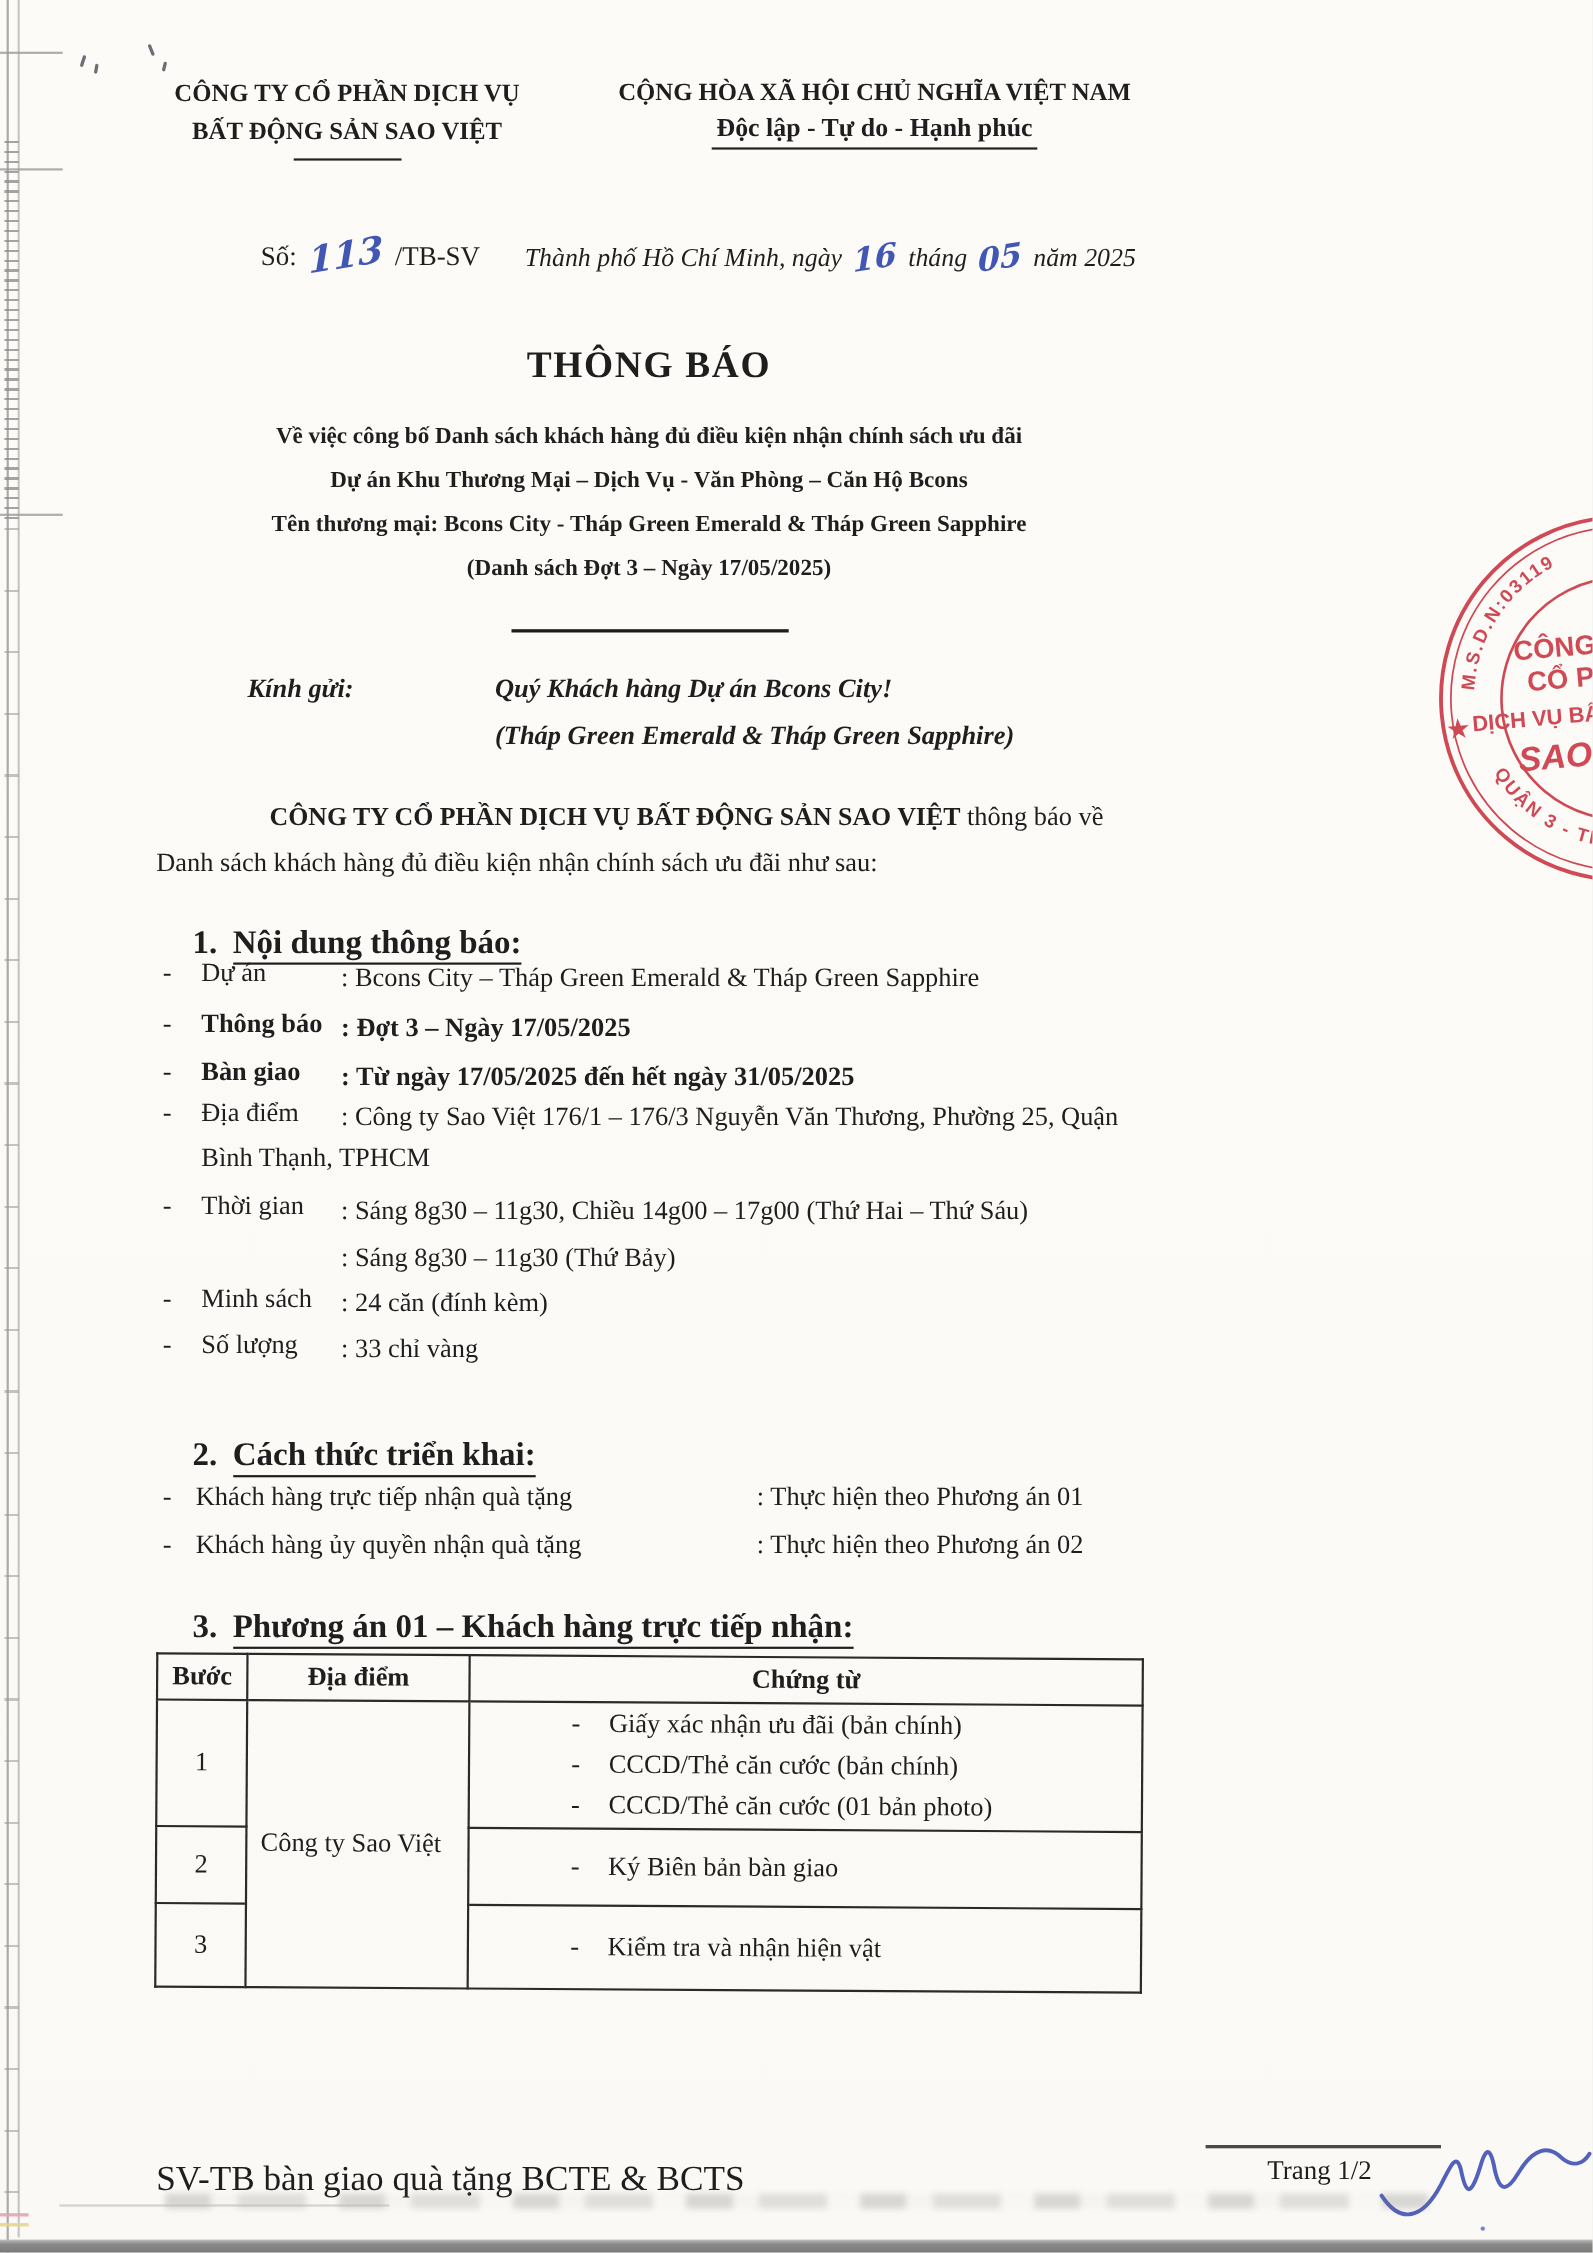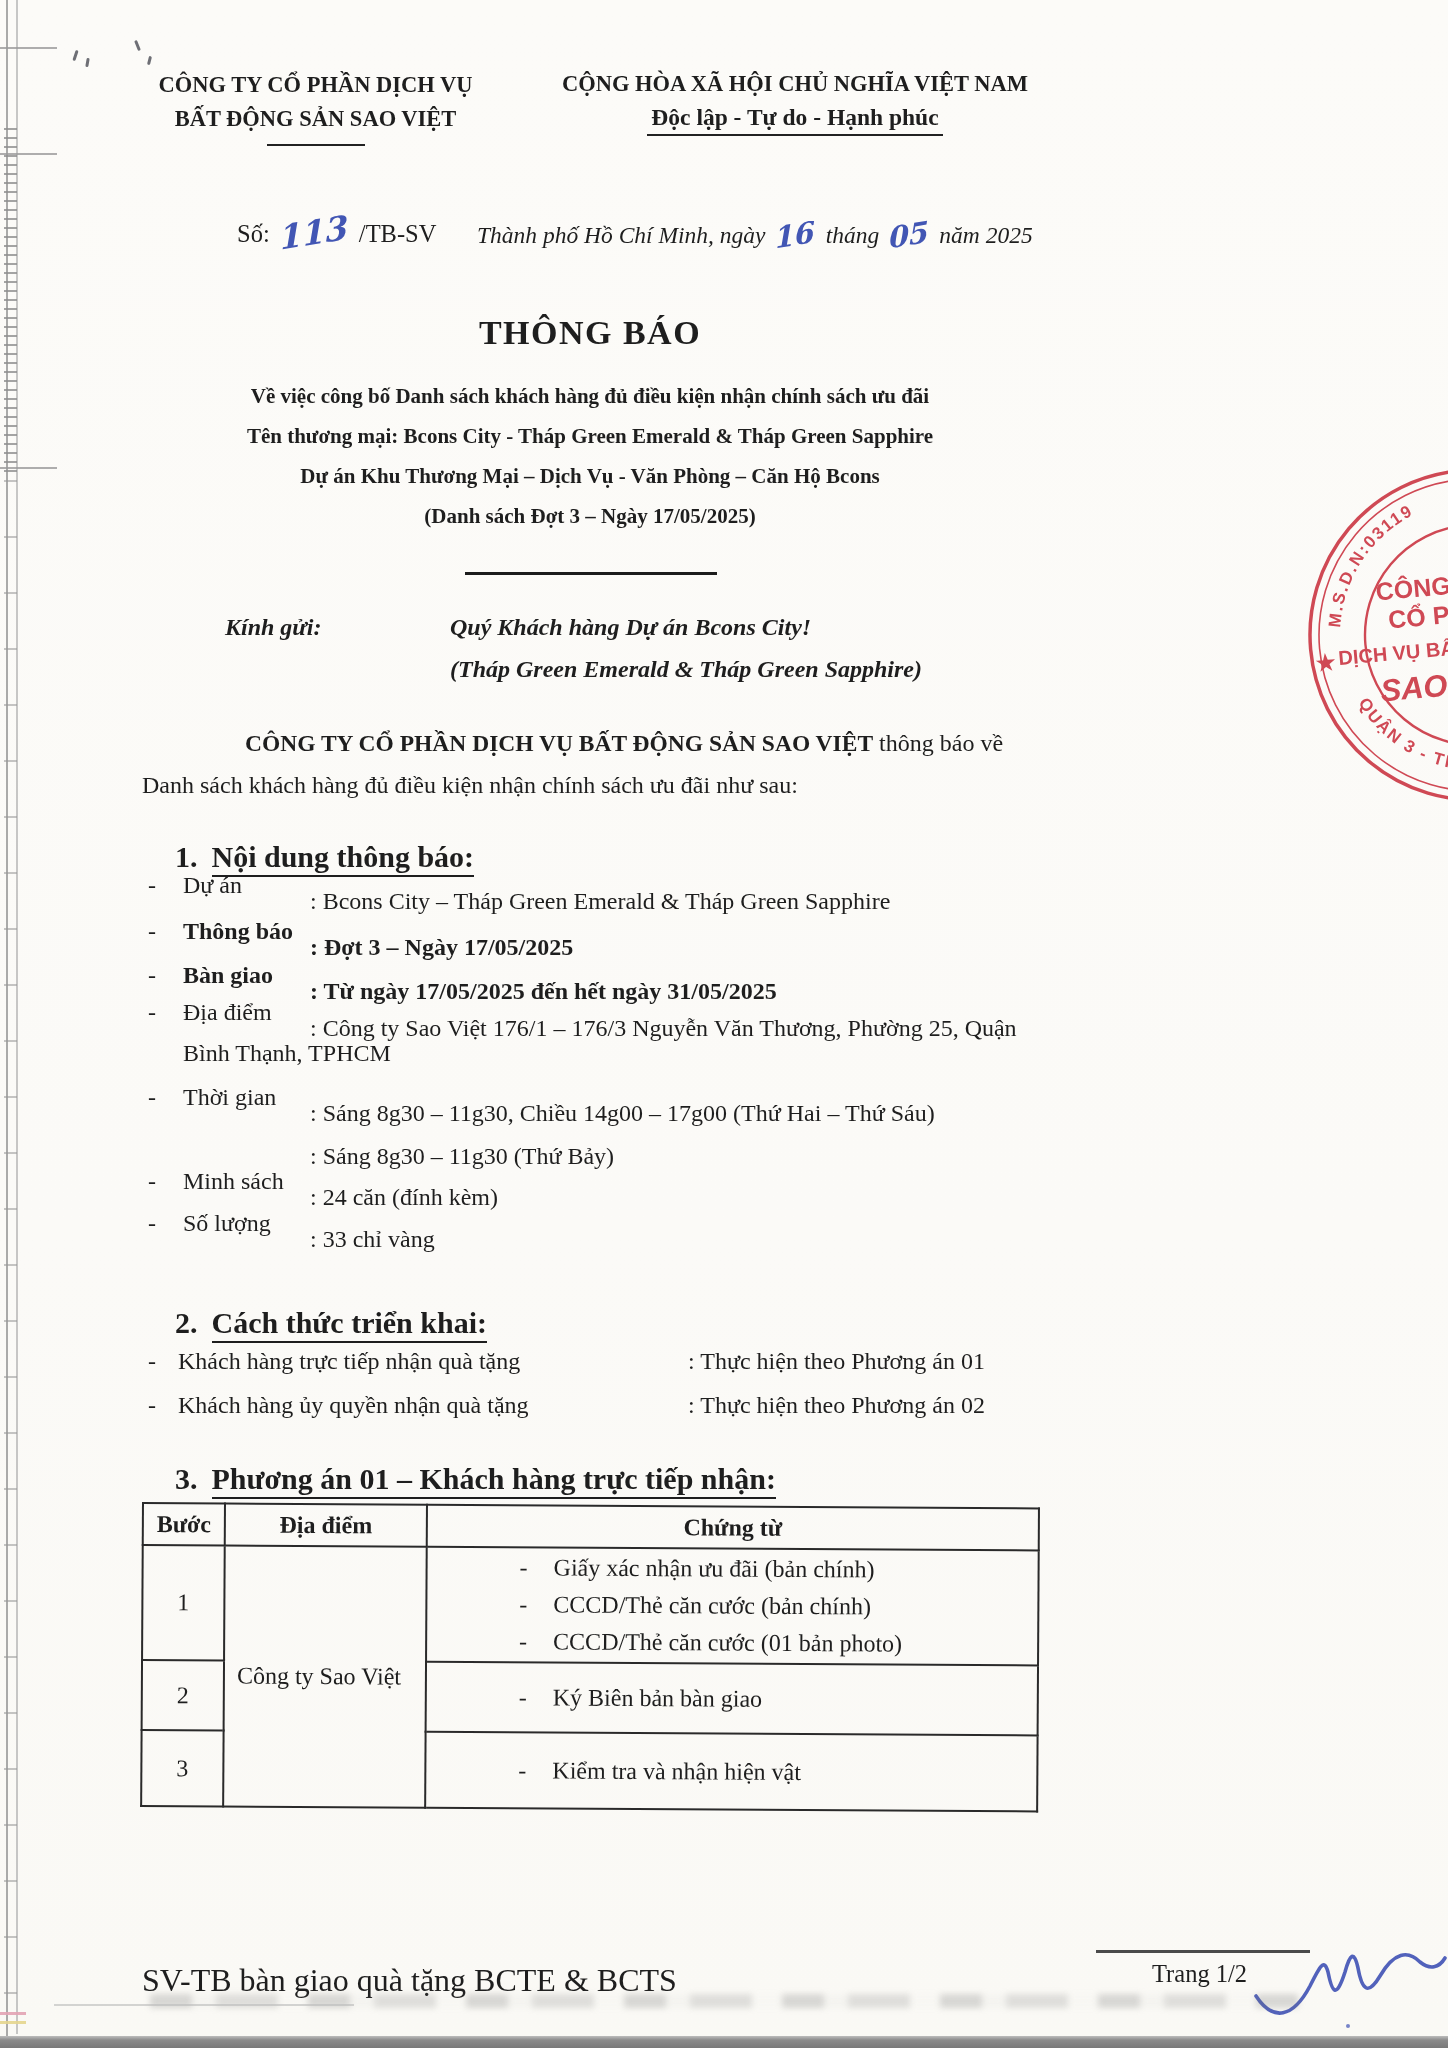--- a/index.html
+++ b/index.html
@@ -48,21 +48,21 @@
   .salutation .sal-label{width:225px;}
   
   .body-text{font-size:24px;}
   .intro-l1{left:205px;top:730px;}
   .intro-l2{left:142px;top:772px;}
   .sec-heading{font-size:30px;font-weight:bold;}
   .sec-heading .sec-underline{border-bottom:2.5px solid #1e1e1e;padding-bottom:2px;margin-left:14px;}
   .item-row{left:140px;font-size:24px;}
   .item-dash{position:absolute;left:8px;top:0;}
   .item-label{position:absolute;left:43px;top:0;}
-  .item-value{position:absolute;left:170px;top:16px;}
+  .item-value{position:absolute;left:170px;top:4px;}
   .item-bold{font-weight:bold;}
   .s2-label{position:absolute;left:38px;top:0;}
   .s2-value{position:absolute;left:548px;top:0;}
   
   .tbl-wrap{left:142px;top:1502px;width:898px;transform:rotate(0.35deg);transform-origin:0 0;}
   table.steps{border-collapse:collapse;width:898px;table-layout:fixed;}
   table.steps td,table.steps th{border:2.5px solid #2a2a2a;font-size:24px;vertical-align:middle;}
   th.c-step{width:78px;height:38px;font-weight:bold;}
   th.c-loc{width:198px;font-weight:bold;}
   th.c-doc{font-weight:bold;}
@@ -115,22 +115,22 @@
     <span>Thành phố Hồ Chí Minh, ngày</span>
     <span class="hw hw-num" style="font-size:29px;">16</span>
     <span>tháng</span>
     <span class="hw hw-num" style="font-size:29px;">05</span>
     <span>năm 2025</span>
   </div>
 
   <div class="abs title">THÔNG BÁO</div>
   <div class="abs subtitle">
     <div>Về việc công bố Danh sách khách hàng đủ điều kiện nhận chính sách ưu đãi</div>
+    <div>Dự án Khu Thương Mại – Dịch Vụ - Văn Phòng – Căn Hộ Bcons</div>
     <div>Tên thương mại: Bcons City - Tháp Green Emerald &amp; Tháp Green Sapphire</div>
-    <div>Dự án Khu Thương Mại – Dịch Vụ - Văn Phòng – Căn Hộ Bcons</div>
     <div>(Danh sách Đợt 3 – Ngày 17/05/2025)</div>
   </div>
   <div class="abs divider"></div>
 
   <div class="abs salutation">
     <div class="sal-label">Kính gửi:</div>
     <div>
       <div>Quý Khách hàng Dự án Bcons City!</div>
       <div>(Tháp Green Emerald &amp; Tháp Green Sapphire)</div>
     </div>

